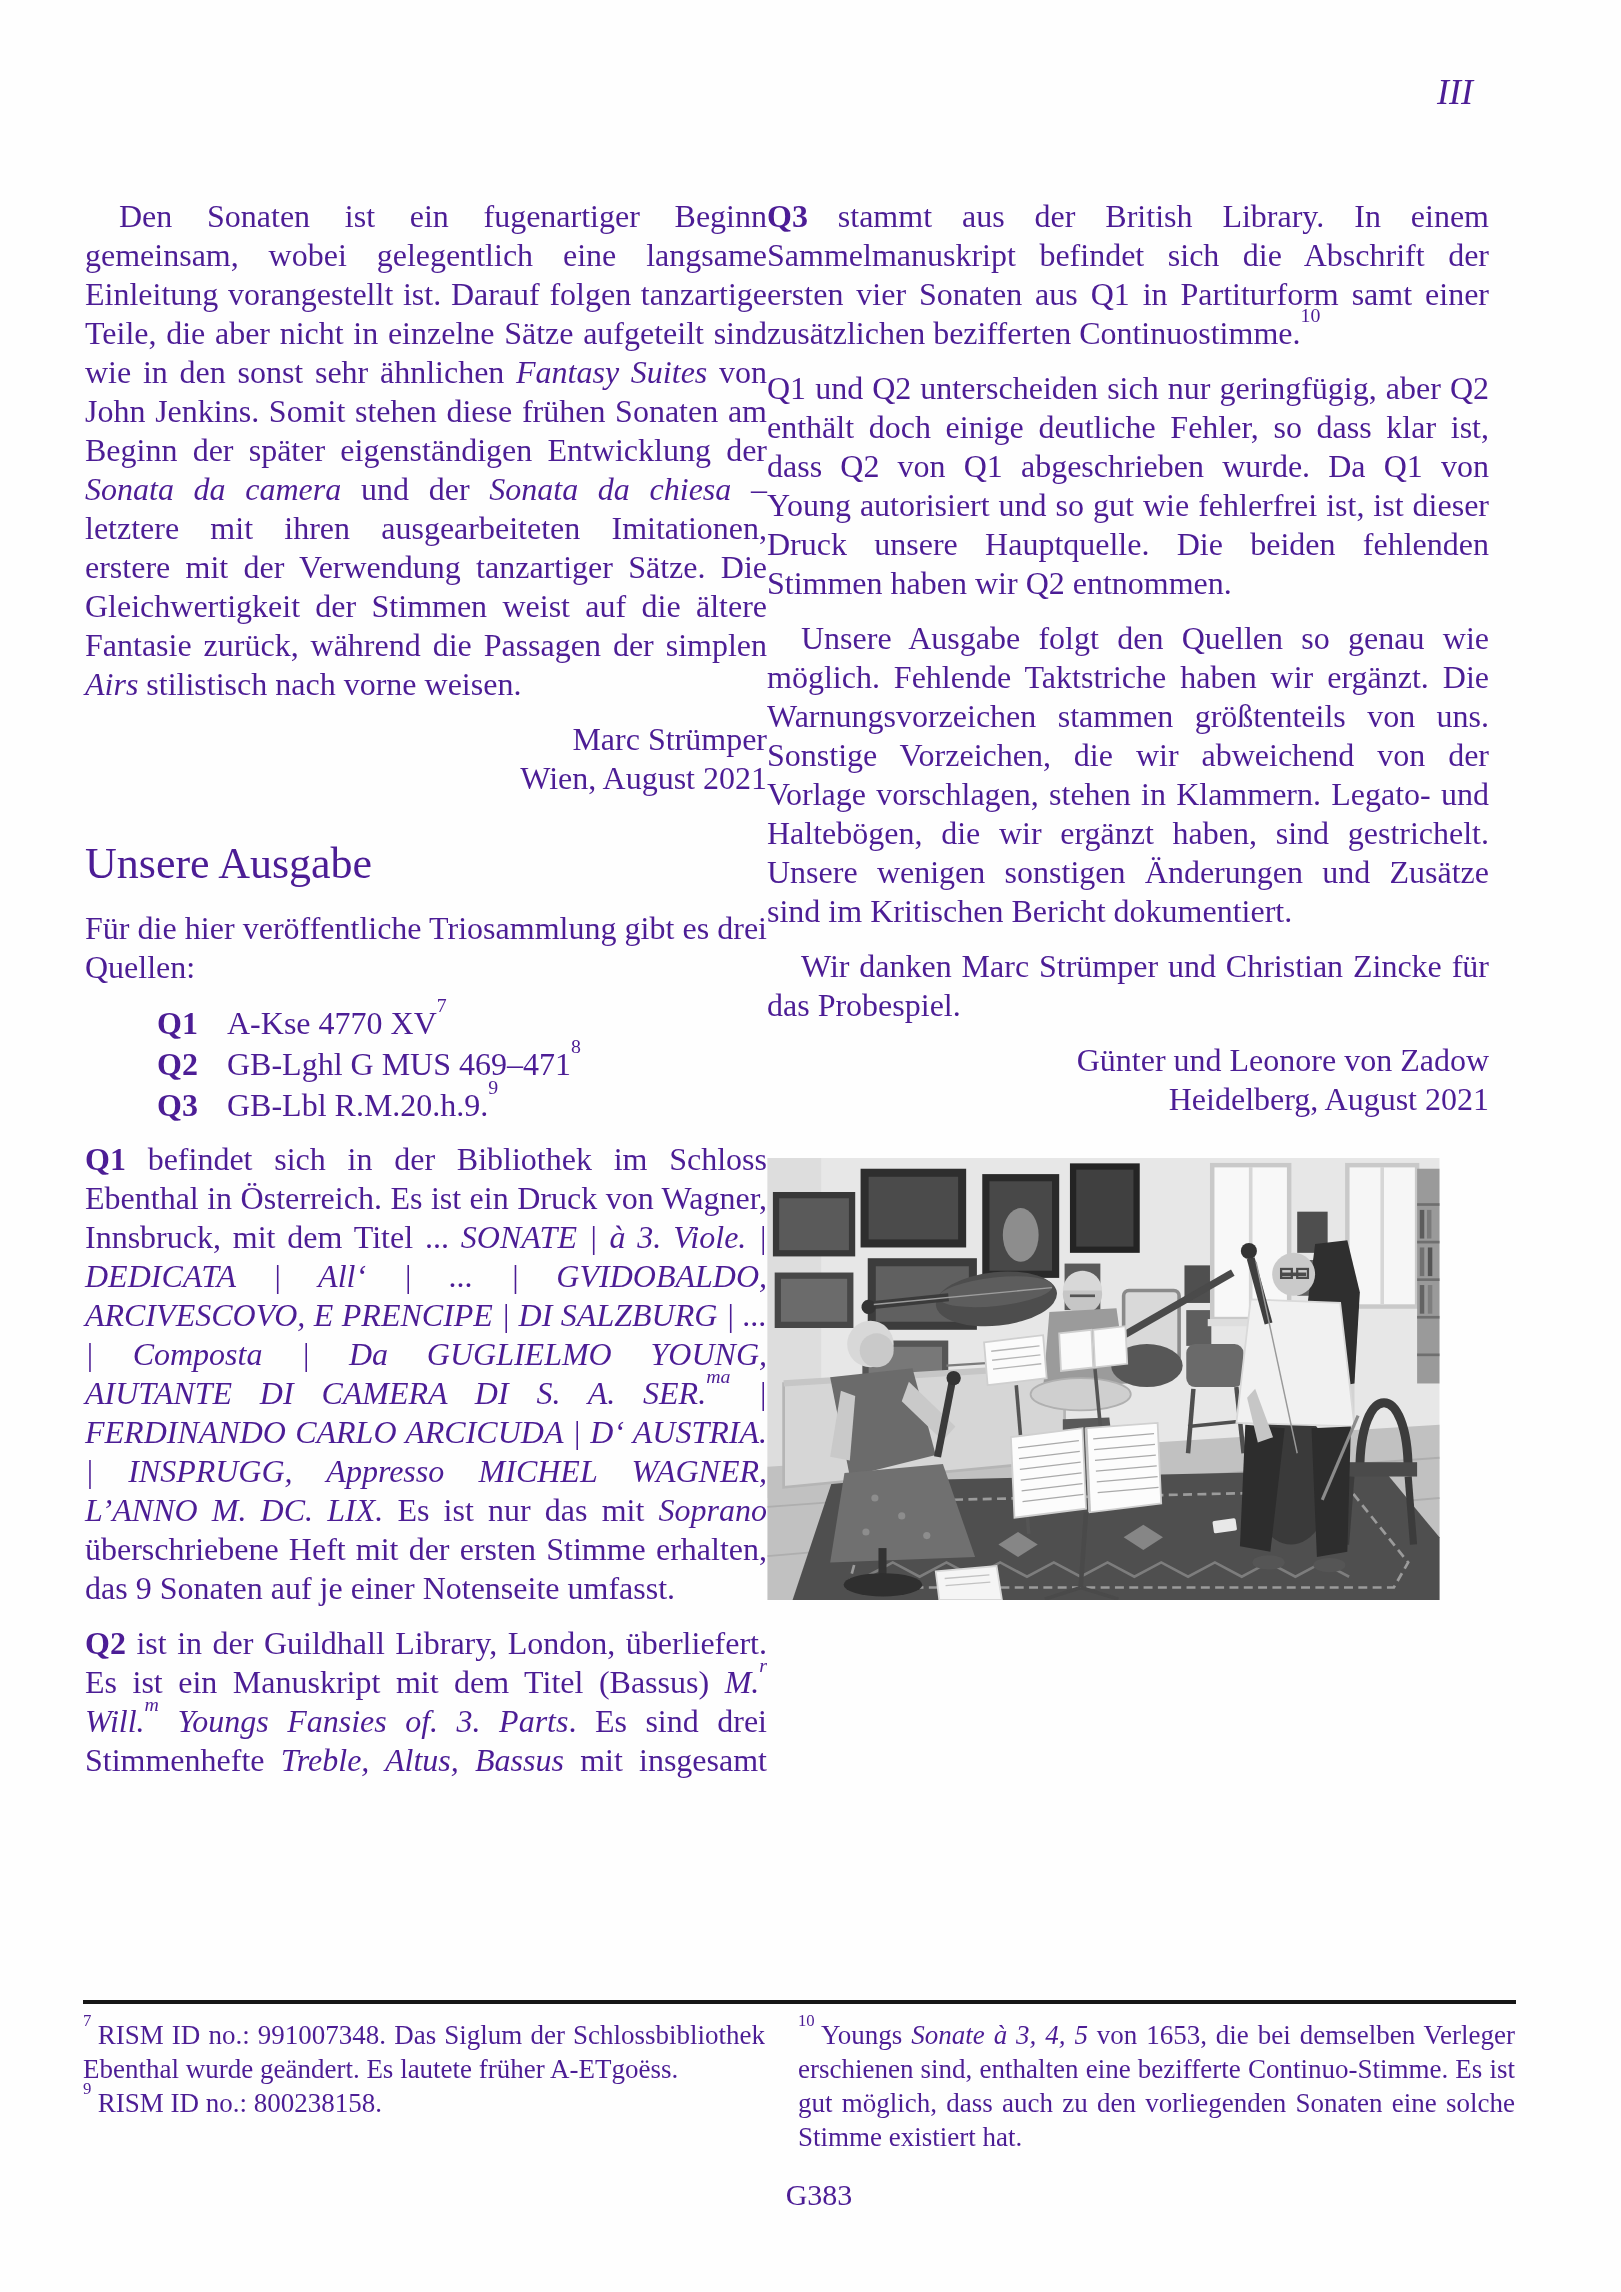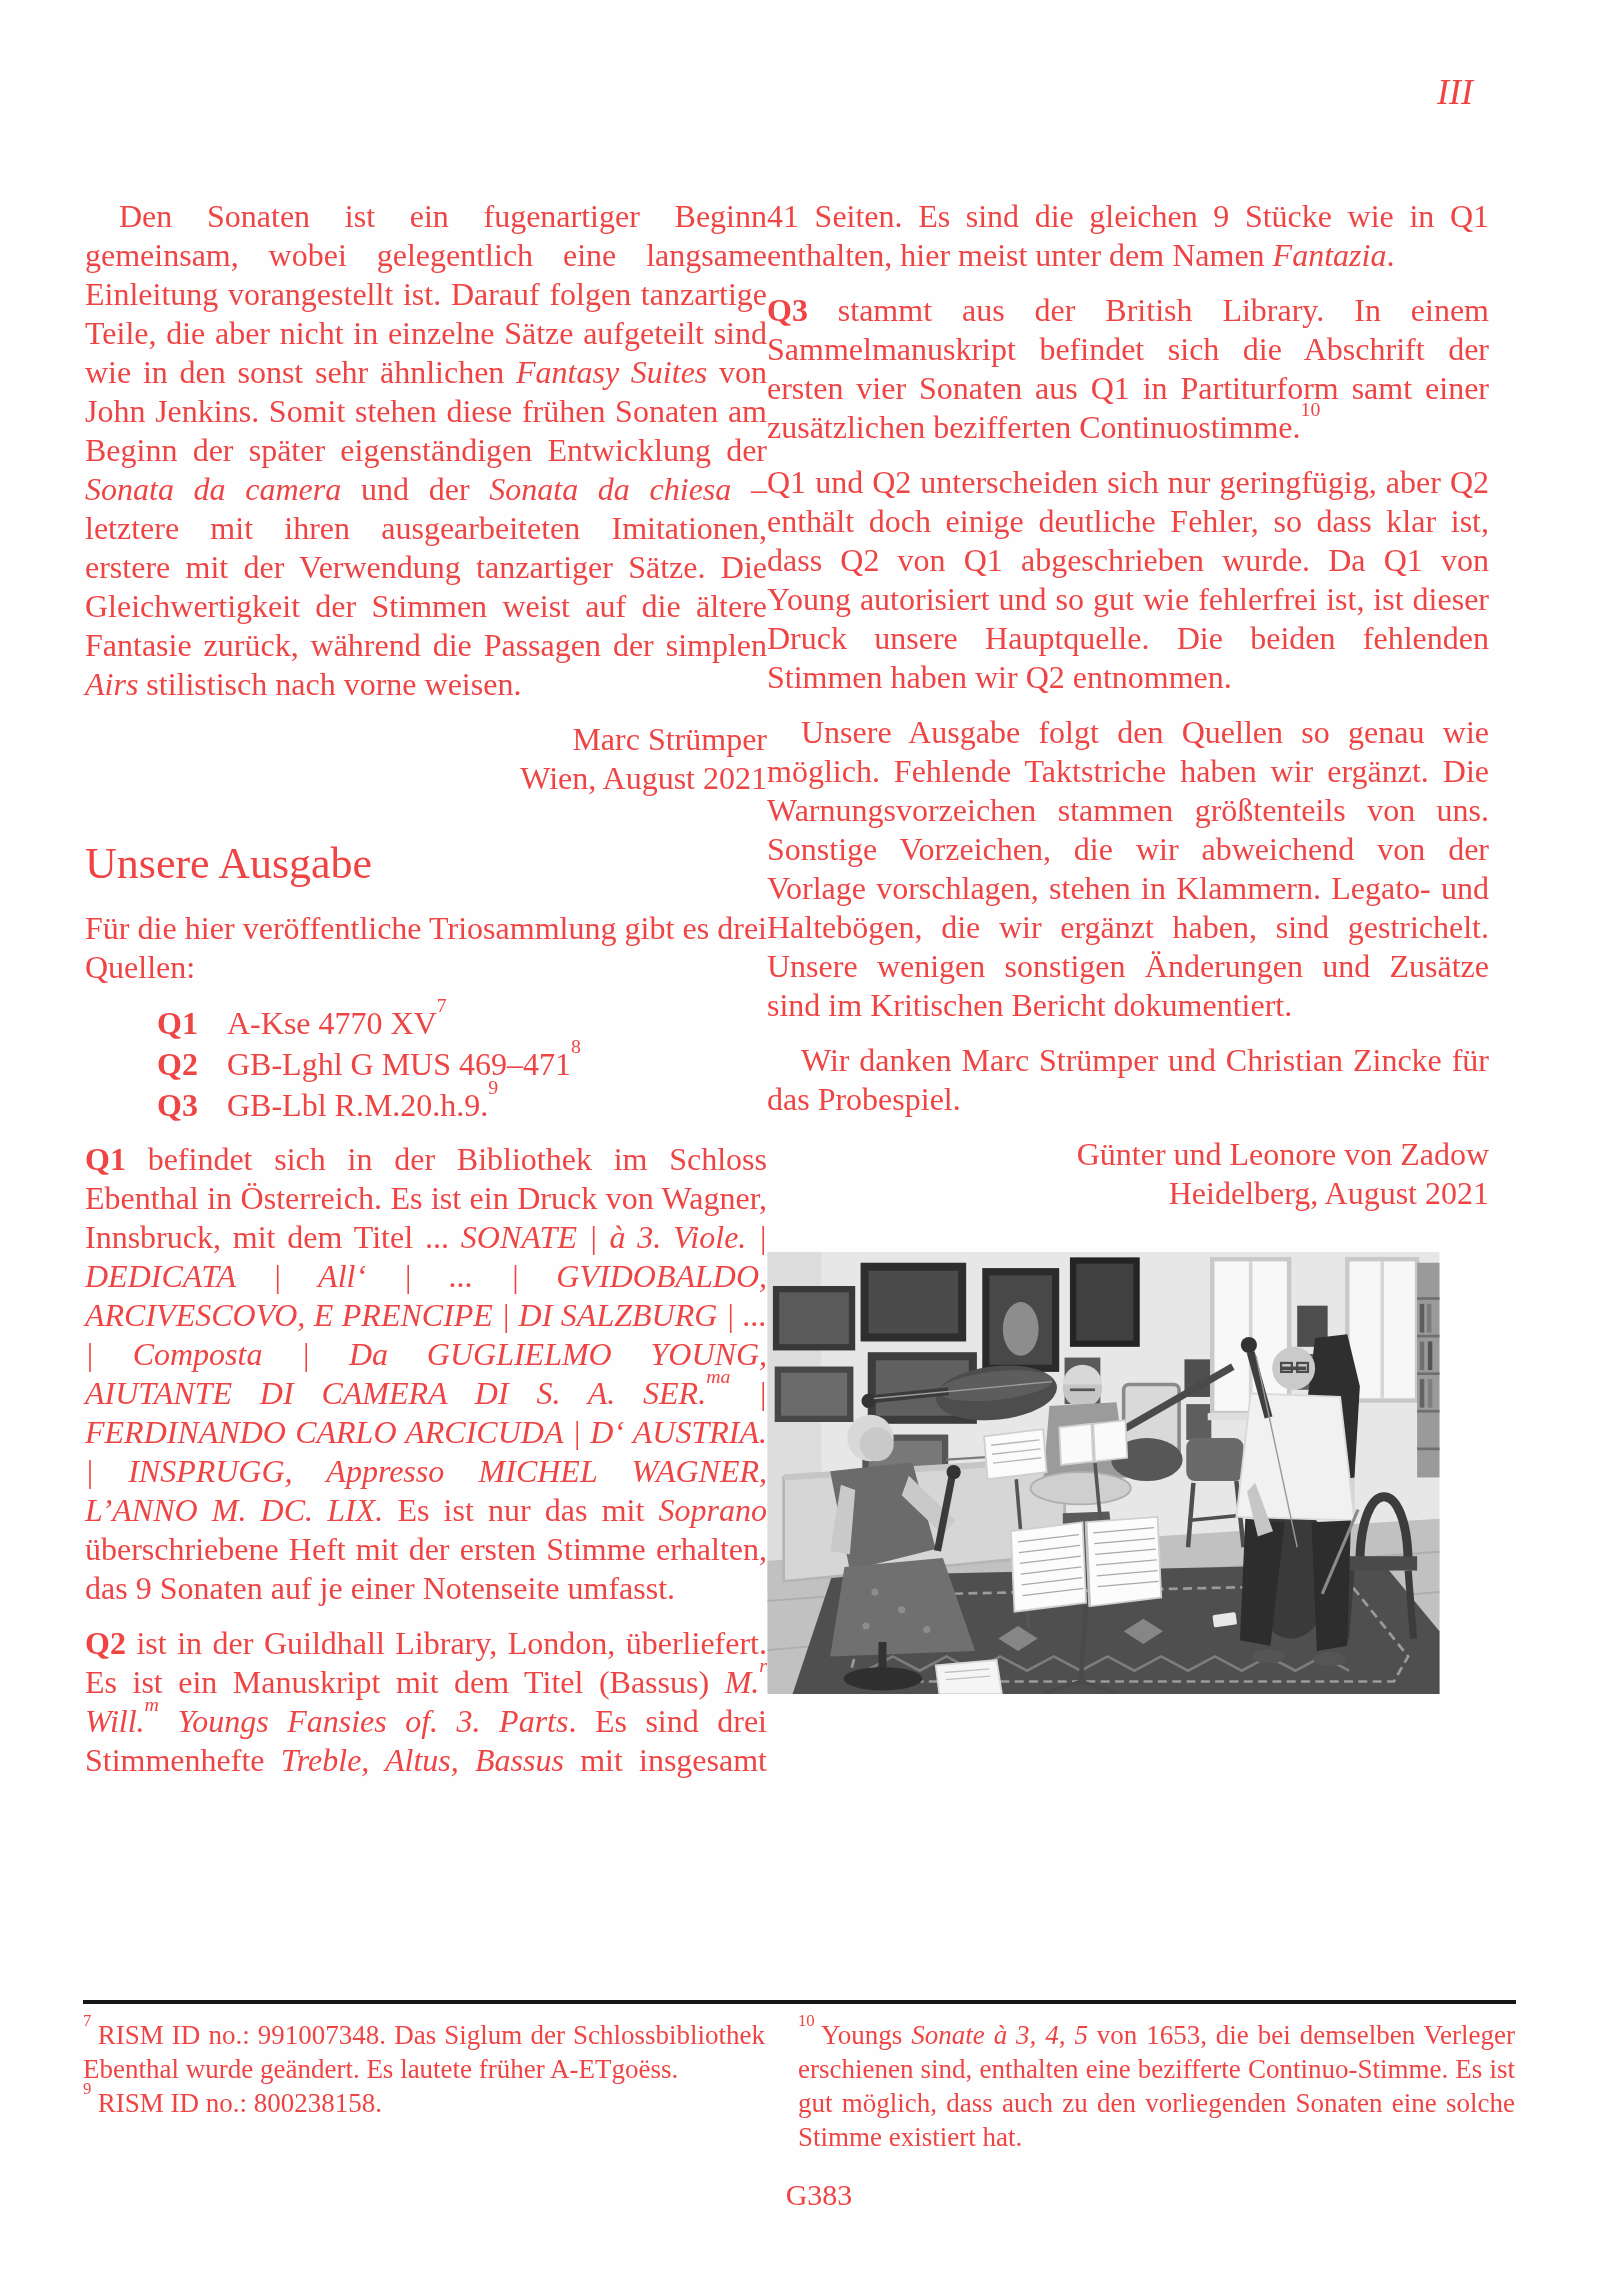--- a/index.html
+++ b/index.html
@@ -1,18 +1,18 @@
 <!DOCTYPE html>
 <html lang="de" style="font-size:14.3px"><head>
 <meta charset="utf-8">
 <style>
   html,body { margin:0; padding:0; background:#ffffff; }
   .page {
     width:1622px; height:2293px; position:relative; overflow:hidden;
-    background:#fefefe; color:#ef4444;
+    background:#fefefe; color:#4c1d95;
     font-family:"Liberation Serif", serif;
   }
   .pageno { position:absolute; top:73px; right:149px; font-style:italic; font-size:36px; line-height:39px; }
   .content { position:absolute; left:85px; top:197px; width:1437px; display:flex; }
   .col-left  { width:682px; flex:none; }
   .col-right { width:722px; flex:none; }
   p.para { margin:0 0 16px; font-size:32px; line-height:39px; text-align:justify; hyphens:auto; -webkit-hyphens:auto; }
   .indent { text-indent:34px; }
   .cont { text-align-last:justify; }
   .thanks { margin-left:34px; text-indent:34px; }
@@ -72,21 +72,20 @@
           <span><span>GB-Lbl R.M.20.h.9.</span><sup>9</sup></span>
         </div>
       </div>
 
       <p class="para"><span class="b">Q1</span><span> befindet sich in der Bibliothek im Schloss Ebenthal in Österreich. Es ist ein Druck von Wagner, Innsbruck, mit dem Titel ... </span><span class="i">SONATE | à 3. Viole. | DEDICATA | All‘ | ... | GVIDOBALDO, ARCIVESCOVO, E PRENCIPE | DI SALZBURG | ... | Composta | Da GUGLIELMO YOUNG, AIUTANTE DI CAMERA DI S. A. SER.</span><sup class="i">ma</sup><span class="i"> | FERDINANDO CARLO ARCICUDA | D‘ AUSTRIA. | INSPRUGG, Appresso MICHEL WAGNER, L’ANNO M. DC. LIX.</span><span> Es ist nur das mit </span><span class="i">Soprano</span><span> überschriebene Heft mit der ersten Stimme erhalten, das 9 Sonaten auf je einer Notenseite umfasst.</span></p>
 
       <p class="para cont"><span class="b">Q2</span><span> ist in der Guildhall Library, London, überliefert. Es ist ein Manuskript mit dem Titel (Bassus) </span><span class="i">M.</span><sup class="i">r</sup><span class="i"> </span><span class="i">Will.</span><sup class="i">m</sup><span class="i"> Youngs Fansies of. 3. Parts</span><span>. Es sind drei Stimmenhefte </span><span class="i">Treble, Altus, Bassus</span><span> mit insgesamt</span></p>
     </div>
 
     <div class="col-right">
-      <p class="para"><span>41 Seiten. Es sind die gleichen 9 Stücke wie in Q1 enthalten, hier meist unter dem Namen </span><span class="i">Fantazia</span><span>.</span></p>
 
       <p class="para"><span class="b">Q3</span><span> stammt aus der British Library. In einem Sammelmanuskript befindet sich die Abschrift der ersten vier Sonaten aus Q1 in Partiturform samt einer zusätzlichen bezifferten Continuostimme.</span><sup>10</sup></p>
 
       <p class="para"><span>Q1 und Q2 unterscheiden sich nur geringfügig, aber Q2 enthält doch einige deutliche Fehler, so dass klar ist, dass Q2 von Q1 abgeschrieben wurde. Da Q1 von Young autorisiert und so gut wie fehlerfrei ist, ist dieser Druck unsere Hauptquelle. Die beiden fehlenden Stimmen haben wir Q2 entnommen.</span></p>
 
       <p class="para indent"><span>Unsere Ausgabe folgt den Quellen so genau wie möglich. Fehlende Taktstriche haben wir ergänzt. Die Warnungsvorzeichen stammen größtenteils von uns. Sonstige Vorzeichen, die wir abweichend von der Vorlage vorschlagen, stehen in Klammern. Legato- und Haltebögen, die wir ergänzt haben, sind gestrichelt. Unsere wenigen sonstigen Änderungen und Zusätze sind im Kritischen Bericht dokumentiert.</span></p>
 
       <p class="para thanks"><span>Wir danken Marc Strümper und Christian Zincke für das Probespiel.</span></p>
 
       <div class="sig sig-right">

